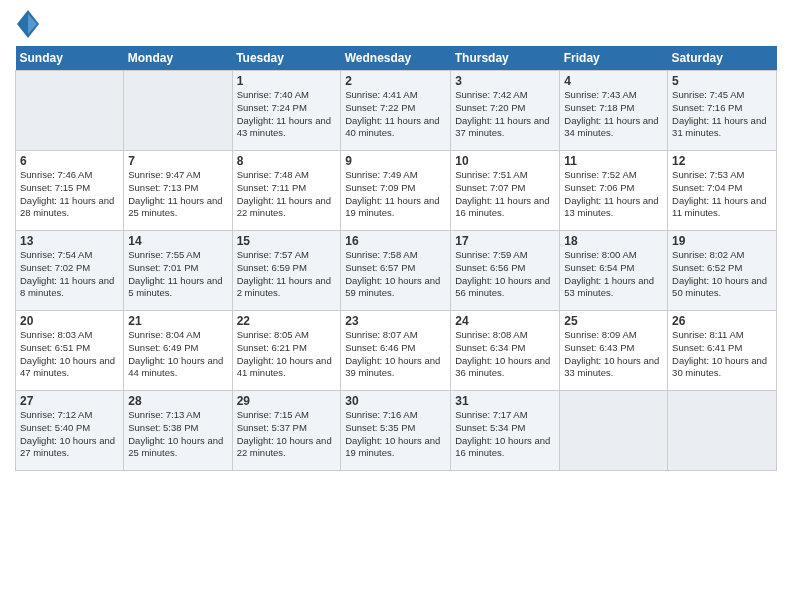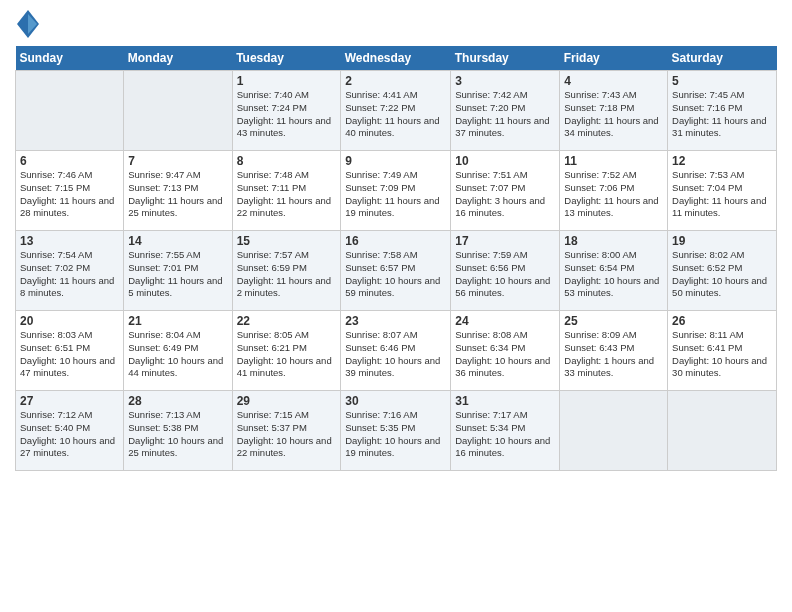--- a/index.html
+++ b/index.html
@@ -211,21 +211,21 @@
               <div>Sunrise: 7:49 AM</div>
               <div>Sunset: 7:09 PM</div>
               <div>Daylight: 11 hours and 19 minutes.</div>
             </div>
           </td>
           <td>
             <span class="day-num">10</span>
             <div class="day-info">
               <div>Sunrise: 7:51 AM</div>
               <div>Sunset: 7:07 PM</div>
-              <div>Daylight: 3 hours and 16 minutes.</div>
+              <div>Daylight: 11 hours and 16 minutes.</div>
             </div>
           </td>
           <td>
             <span class="day-num">11</span>
             <div class="day-info">
               <div>Sunrise: 7:52 AM</div>
               <div>Sunset: 7:06 PM</div>
               <div>Daylight: 11 hours and 13 minutes.</div>
             </div>
           </td>
@@ -277,21 +277,21 @@
               <div>Sunrise: 7:59 AM</div>
               <div>Sunset: 6:56 PM</div>
               <div>Daylight: 10 hours and 56 minutes.</div>
             </div>
           </td>
           <td>
             <span class="day-num">18</span>
             <div class="day-info">
               <div>Sunrise: 8:00 AM</div>
               <div>Sunset: 6:54 PM</div>
-              <div>Daylight: 10 hours and 53 minutes.</div>
+              <div>Daylight: 1 hours and 53 minutes.</div>
             </div>
           </td>
           <td>
             <span class="day-num">19</span>
             <div class="day-info">
               <div>Sunrise: 8:02 AM</div>
               <div>Sunset: 6:52 PM</div>
               <div>Daylight: 10 hours and 50 minutes.</div>
             </div>
           </td>
@@ -335,21 +335,21 @@
               <div>Sunrise: 8:08 AM</div>
               <div>Sunset: 6:34 PM</div>
               <div>Daylight: 10 hours and 36 minutes.</div>
             </div>
           </td>
           <td>
             <span class="day-num">25</span>
             <div class="day-info">
               <div>Sunrise: 8:09 AM</div>
               <div>Sunset: 6:43 PM</div>
-              <div>Daylight: 1 hours and 33 minutes.</div>
+              <div>Daylight: 10 hours and 33 minutes.</div>
             </div>
           </td>
           <td>
             <span class="day-num">26</span>
             <div class="day-info">
               <div>Sunrise: 8:11 AM</div>
               <div>Sunset: 6:41 PM</div>
               <div>Daylight: 10 hours and 30 minutes.</div>
             </div>
           </td>

